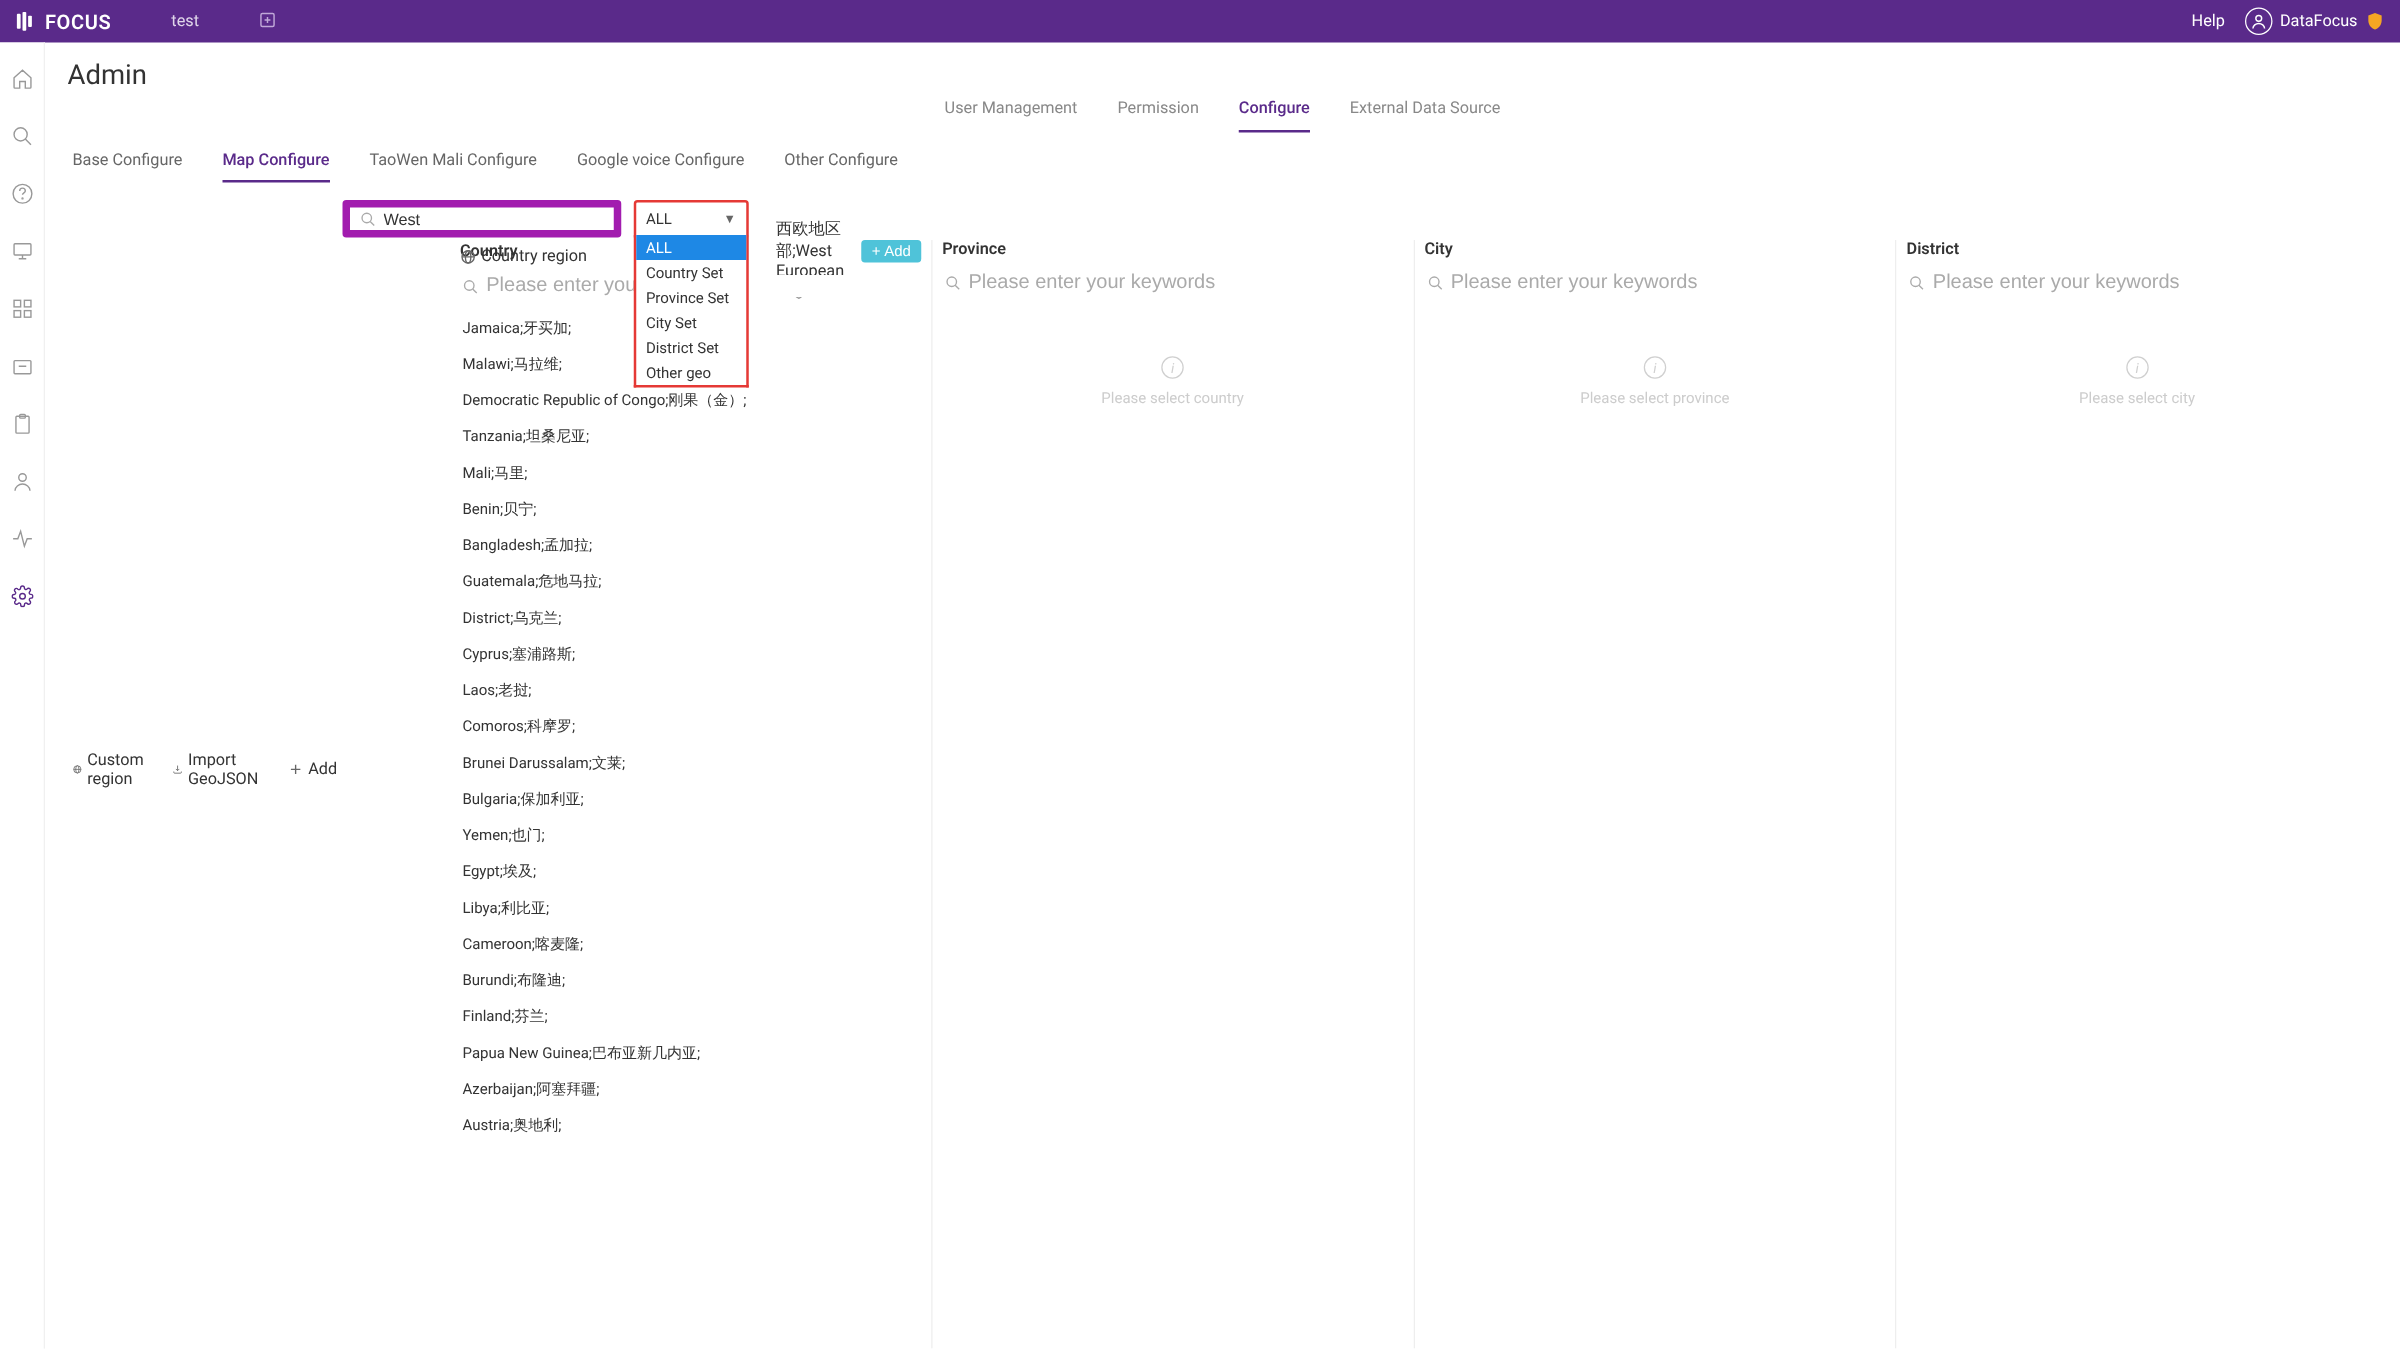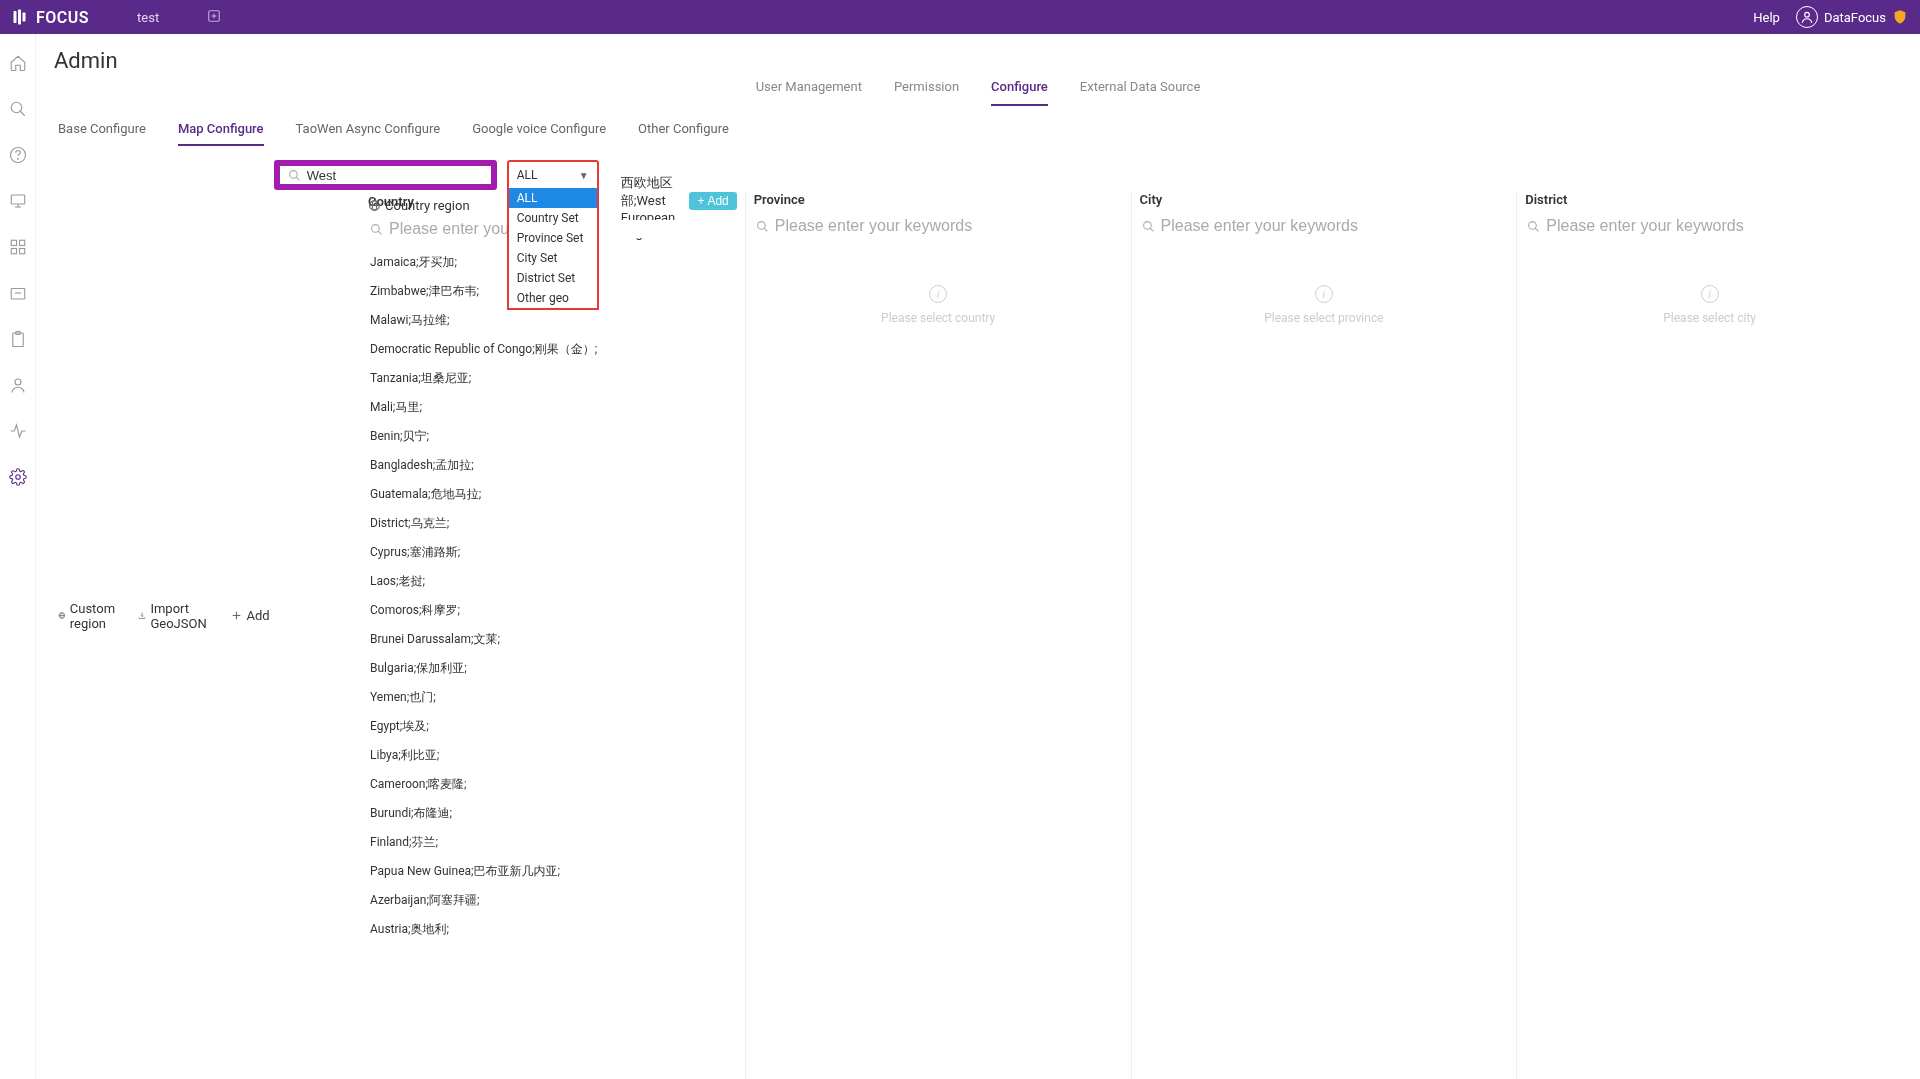--- a/index.html
+++ b/index.html
@@ -176,21 +176,21 @@
 
     <div class="main-tabs" id="main-tabs">
         <div class="main-tab">User Management</div>
         <div class="main-tab">Permission</div>
         <div class="main-tab active">Configure</div>
         <div class="main-tab">External Data Source</div>
       </div>
     <div class="sub-tabs" id="sub-tabs">
         <div class="sub-tab">Base Configure</div>
         <div class="sub-tab active">Map Configure</div>
-        <div class="sub-tab">TaoWen Async Configure</div>
+        <div class="sub-tab">TaoWen Mali Configure</div>
         <div class="sub-tab">Google voice Configure</div>
         <div class="sub-tab">Other Configure</div>
       </div>
 
     <div class="config-body">
 
       <div class="left-panel">
         <div class="panel-toolbar">
           <div class="toolbar-item">
             <svg class="toolbar-icon" viewBox="0 0 24 24" fill="none" stroke="#666" stroke-width="2">
@@ -265,21 +265,20 @@
               </div>
               <div class="col-search">
                 <svg class="search-icon-sm" viewBox="0 0 24 24" fill="none" stroke="#aaa" stroke-width="2">
                     <circle cx="10" cy="10" r="7"></circle>
                     <line x1="15" y1="15" x2="21" y2="21"></line>
                   </svg>
                 <input type="text" placeholder="Please enter your keywords" style="">
               </div>
               <div class="col-list" id="country-list">
                   <div class="col-item">Jamaica;牙买加;</div>
-                  <div class="col-item">Zimbabwe;津巴布韦;</div>
                   <div class="col-item">Malawi;马拉维;</div>
                   <div class="col-item">Democratic Republic of Congo;刚果（金）;</div>
                   <div class="col-item">Tanzania;坦桑尼亚;</div>
                   <div class="col-item">Mali;马里;</div>
                   <div class="col-item">Benin;贝宁;</div>
                   <div class="col-item">Bangladesh;孟加拉;</div>
                   <div class="col-item">Guatemala;危地马拉;</div>
                   <div class="col-item">District;乌克兰;</div>
                   <div class="col-item">Cyprus;塞浦路斯;</div>
                   <div class="col-item">Laos;老挝;</div>

